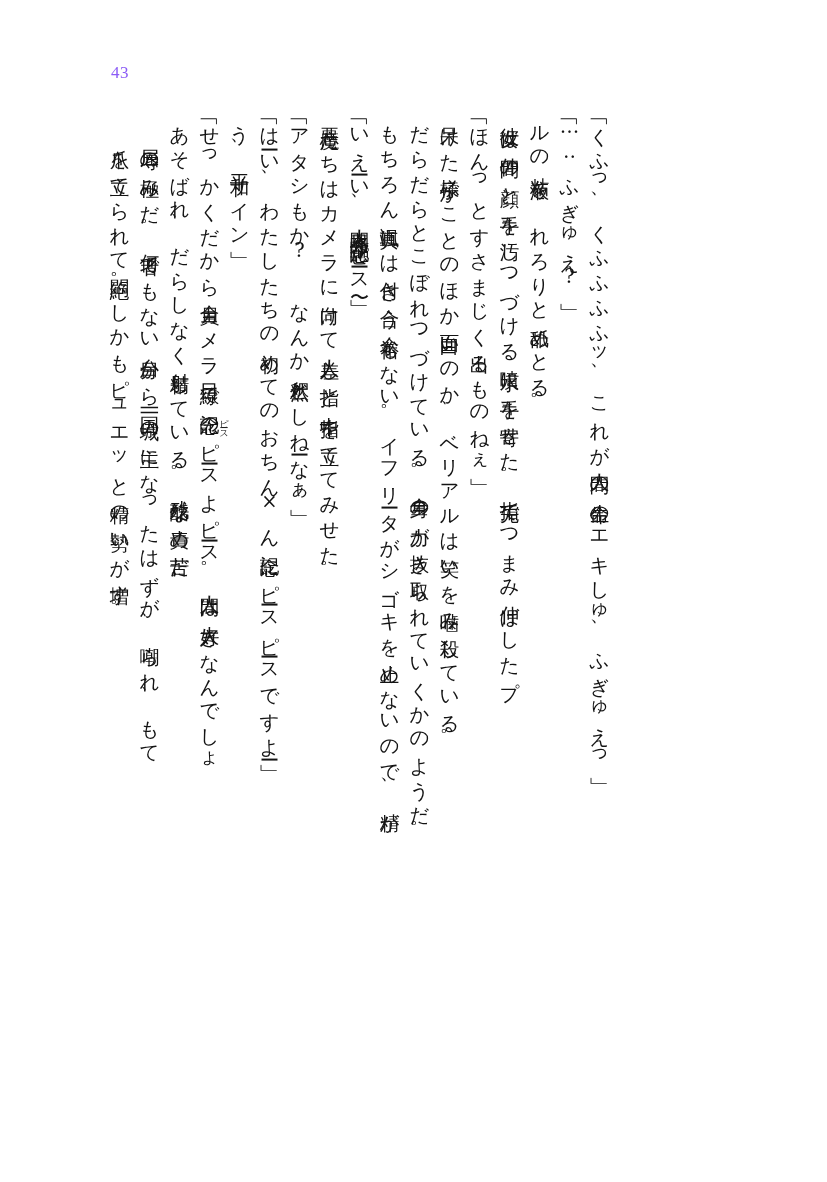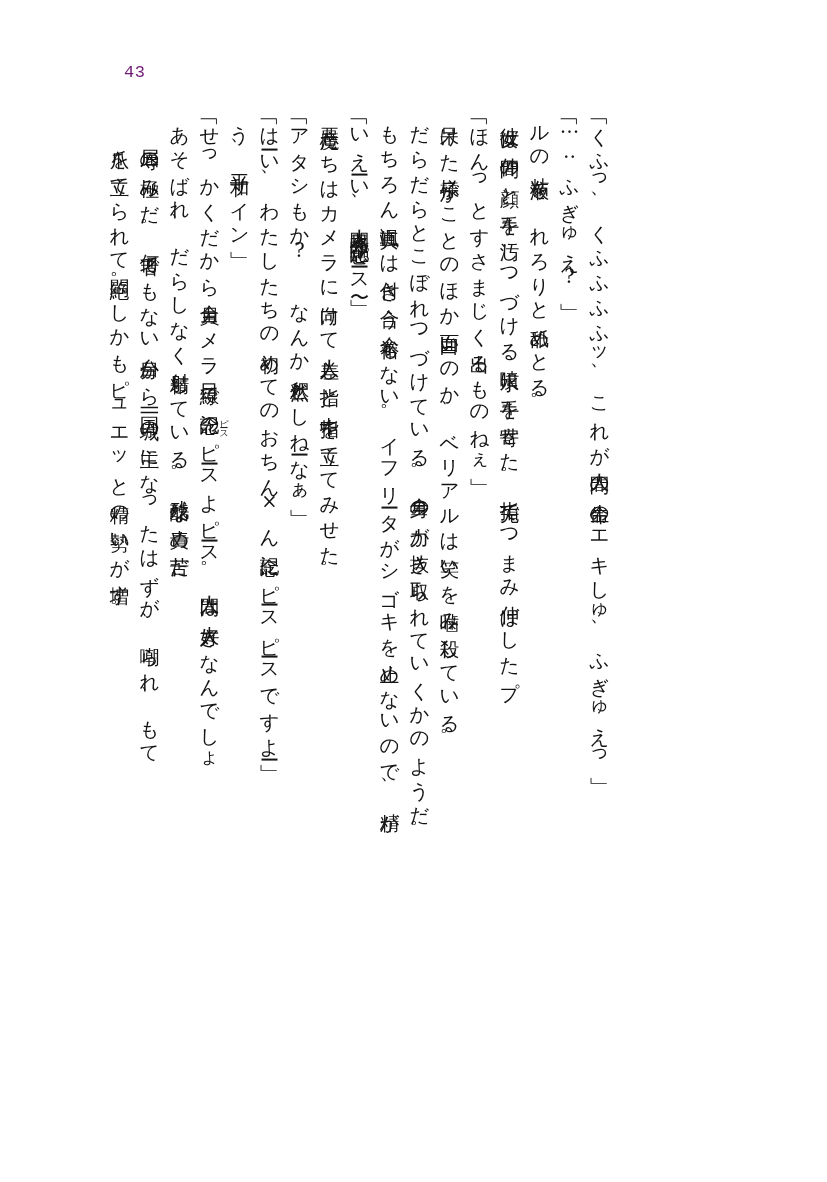--- a/index.html
+++ b/index.html
@@ -12,25 +12,25 @@
   }
   .page {
     position: relative;
     width: 827px;
     height: 1182px;
     background: #ffffff;
     overflow: hidden;
   }
   .page-number {
     position: absolute;
-    left: 124px;
+    left: 111px;
     top: 63px;
     font-size: 17px;
-    color: #701a75;
-    font-family: Liberation Mono, monospace;
+    color: #8b5cf6;
+    font-family: Liberation Serif, serif;
     letter-spacing: 0.5px;
   }
   .vtext-area {
     position: absolute;
     top: 112px;
     right: 88px;
     height: 1010px;
     width: 640px;
     display: flex;
     flex-direction: row;

